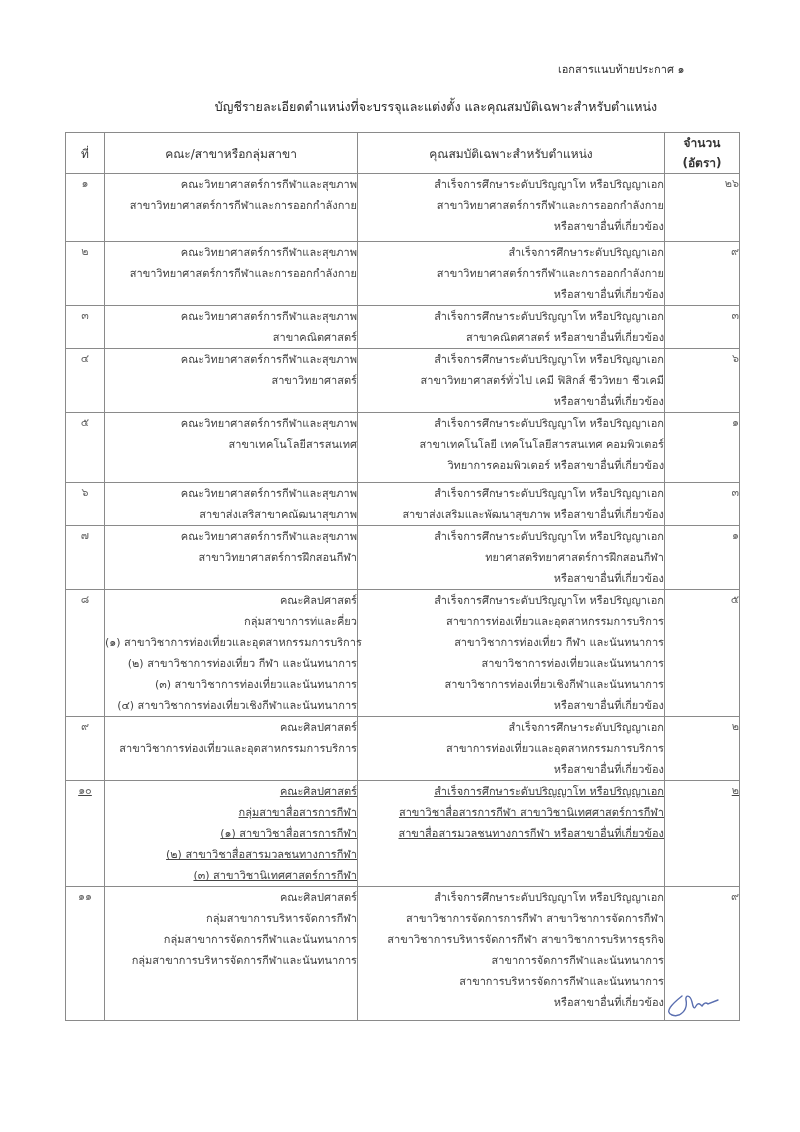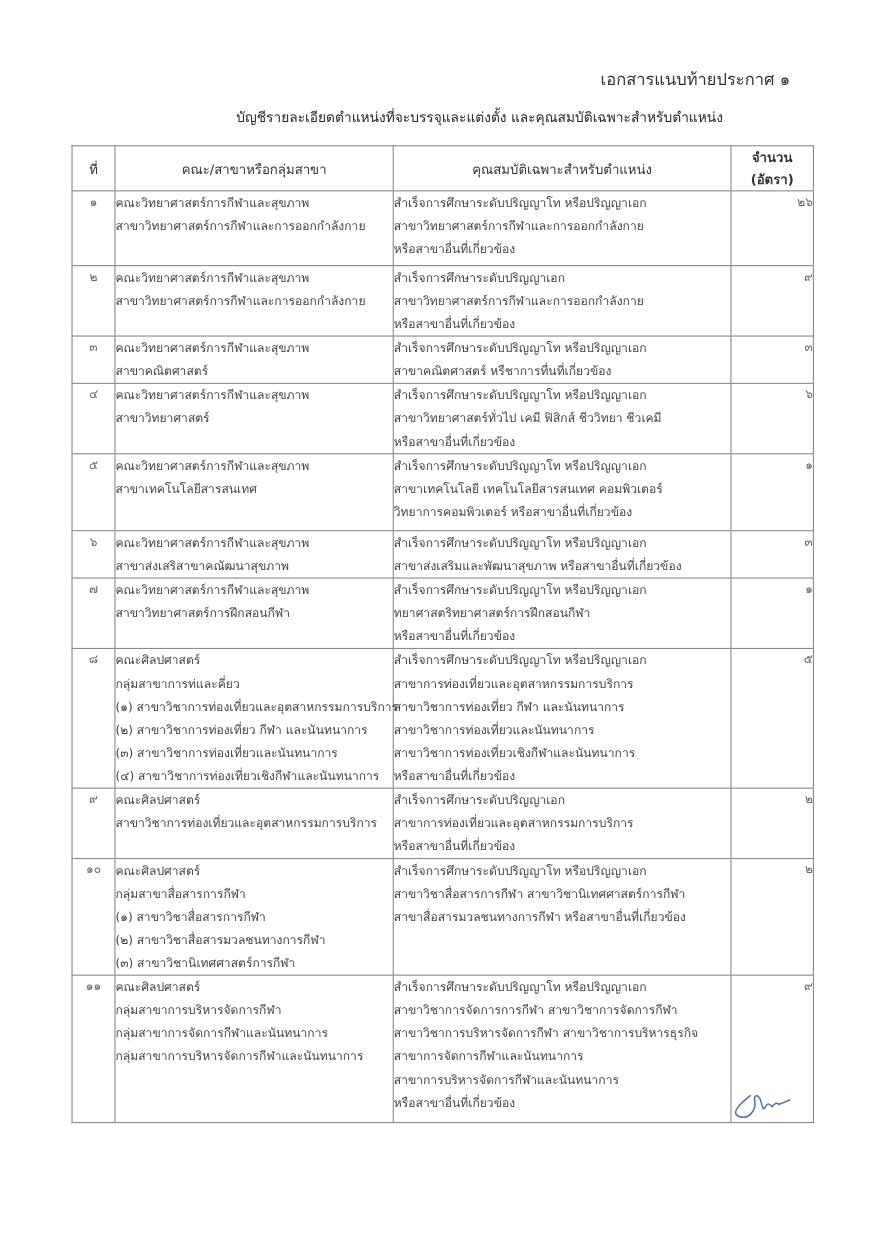--- a/index.html
+++ b/index.html
@@ -1,40 +1,40 @@
 <!DOCTYPE html>
 <html><head>
 <meta charset="utf-8">
 <style>
   html, body { margin: 0; padding: 0; }
   body {
     width: 800px; height: 1132px; background: #ffffff; position: relative; overflow: hidden;
     font-family: "DejaVu Sans", sans-serif; color: #3a3a3a;
   }
   .annex-label {
-    position: absolute; top: 60px; left: 546px; font-size: 15px; color: #333;
+    position: absolute; top: 60px; left: 558px; font-size: 11px; color: #333;
   }
   .doc-title {
     position: absolute; top: 97px; left: 0; width: 800px; text-align: center;
     font-size: 12.5px; color: #2a2a2a; margin-left: 36px;
   }
   table.main {
     position: absolute; top: 132px; left: 65px; width: 674px;
     border-collapse: collapse; table-layout: fixed; font-size: 11px; color: #444;
   }
   table.main th, table.main td {
     border: 1px solid #8a8a8a; vertical-align: top; padding: 0;
   }
   table.main th {
     font-weight: normal; vertical-align: middle; text-align: center; font-size: 12px; color: #333; height: 40px;
   }
   col.c1 { width: 39px; } col.c2 { width: 253px; } col.c3 { width: 307px; } col.c4 { width: 75px; }
   td.no { text-align: center; padding-top: 6px; color: #666; }
   td.qty { text-align: right; padding-top: 6px; color: #666; }
-  td.txt { padding: 4px 4px 2px 4px; }
+  td.txt { padding: 4px 4px 2px 4px; text-align: right; }
   .line { line-height: 21px; white-space: nowrap; display: block; }
   .hdr-qty .line { line-height: 20px; font-weight: bold; }
   .signature { position: absolute; left: 662px; top: 990px; width: 60px; height: 30px; }
 </style>
 </head>
 <body>
 
 <div class="annex-label">เอกสารแนบท้ายประกาศ ๑</div>
 <div class="doc-title">บัญชีรายละเอียดตำแหน่งที่จะบรรจุและแต่งตั้ง และคุณสมบัติเฉพาะสำหรับตำแหน่ง</div>
 
@@ -84,21 +84,21 @@
         <td class="qty">๙</td>
       </tr>
       <tr style="height: 41px;">
         <td class="no">๓</td>
         <td class="txt">
           <span class="line">คณะวิทยาศาสตร์การกีฬาและสุขภาพ</span>
           <span class="line">สาขาคณิตศาสตร์</span>
         </td>
         <td class="txt">
           <span class="line">สำเร็จการศึกษาระดับปริญญาโท หรือปริญญาเอก</span>
-          <span class="line">สาขาคณิตศาสตร์ หรืชาการทื่นที่เกี่ยวข้อง</span>
+          <span class="line">สาขาคณิตศาสตร์ หรือสาขาอื่นที่เกี่ยวข้อง</span>
         </td>
         <td class="qty">๓</td>
       </tr>
       <tr style="height: 63px;">
         <td class="no">๔</td>
         <td class="txt">
           <span class="line">คณะวิทยาศาสตร์การกีฬาและสุขภาพ</span>
           <span class="line">สาขาวิทยาศาสตร์</span>
         </td>
         <td class="txt">
@@ -172,21 +172,21 @@
           <span class="line">คณะศิลปศาสตร์</span>
           <span class="line">สาขาวิชาการท่องเที่ยวและอุตสาหกรรมการบริการ</span>
         </td>
         <td class="txt">
           <span class="line">สำเร็จการศึกษาระดับปริญญาเอก</span>
           <span class="line">สาขาการท่องเที่ยวและอุตสาหกรรมการบริการ</span>
           <span class="line">หรือสาขาอื่นที่เกี่ยวข้อง</span>
         </td>
         <td class="qty">๒</td>
       </tr>
-      <tr style="height: 98px;">
+      <tr style="height: 98px; text-decoration: underline;">
         <td class="no">๑๐</td>
         <td class="txt">
           <span class="line">คณะศิลปศาสตร์</span>
           <span class="line">กลุ่มสาขาสื่อสารการกีฬา</span>
           <span class="line">(๑) สาขาวิชาสื่อสารการกีฬา</span>
           <span class="line">(๒) สาขาวิชาสื่อสารมวลชนทางการกีฬา</span>
           <span class="line">(๓) สาขาวิชานิเทศศาสตร์การกีฬา</span>
         </td>
         <td class="txt">
           <span class="line">สำเร็จการศึกษาระดับปริญญาโท หรือปริญญาเอก</span>

